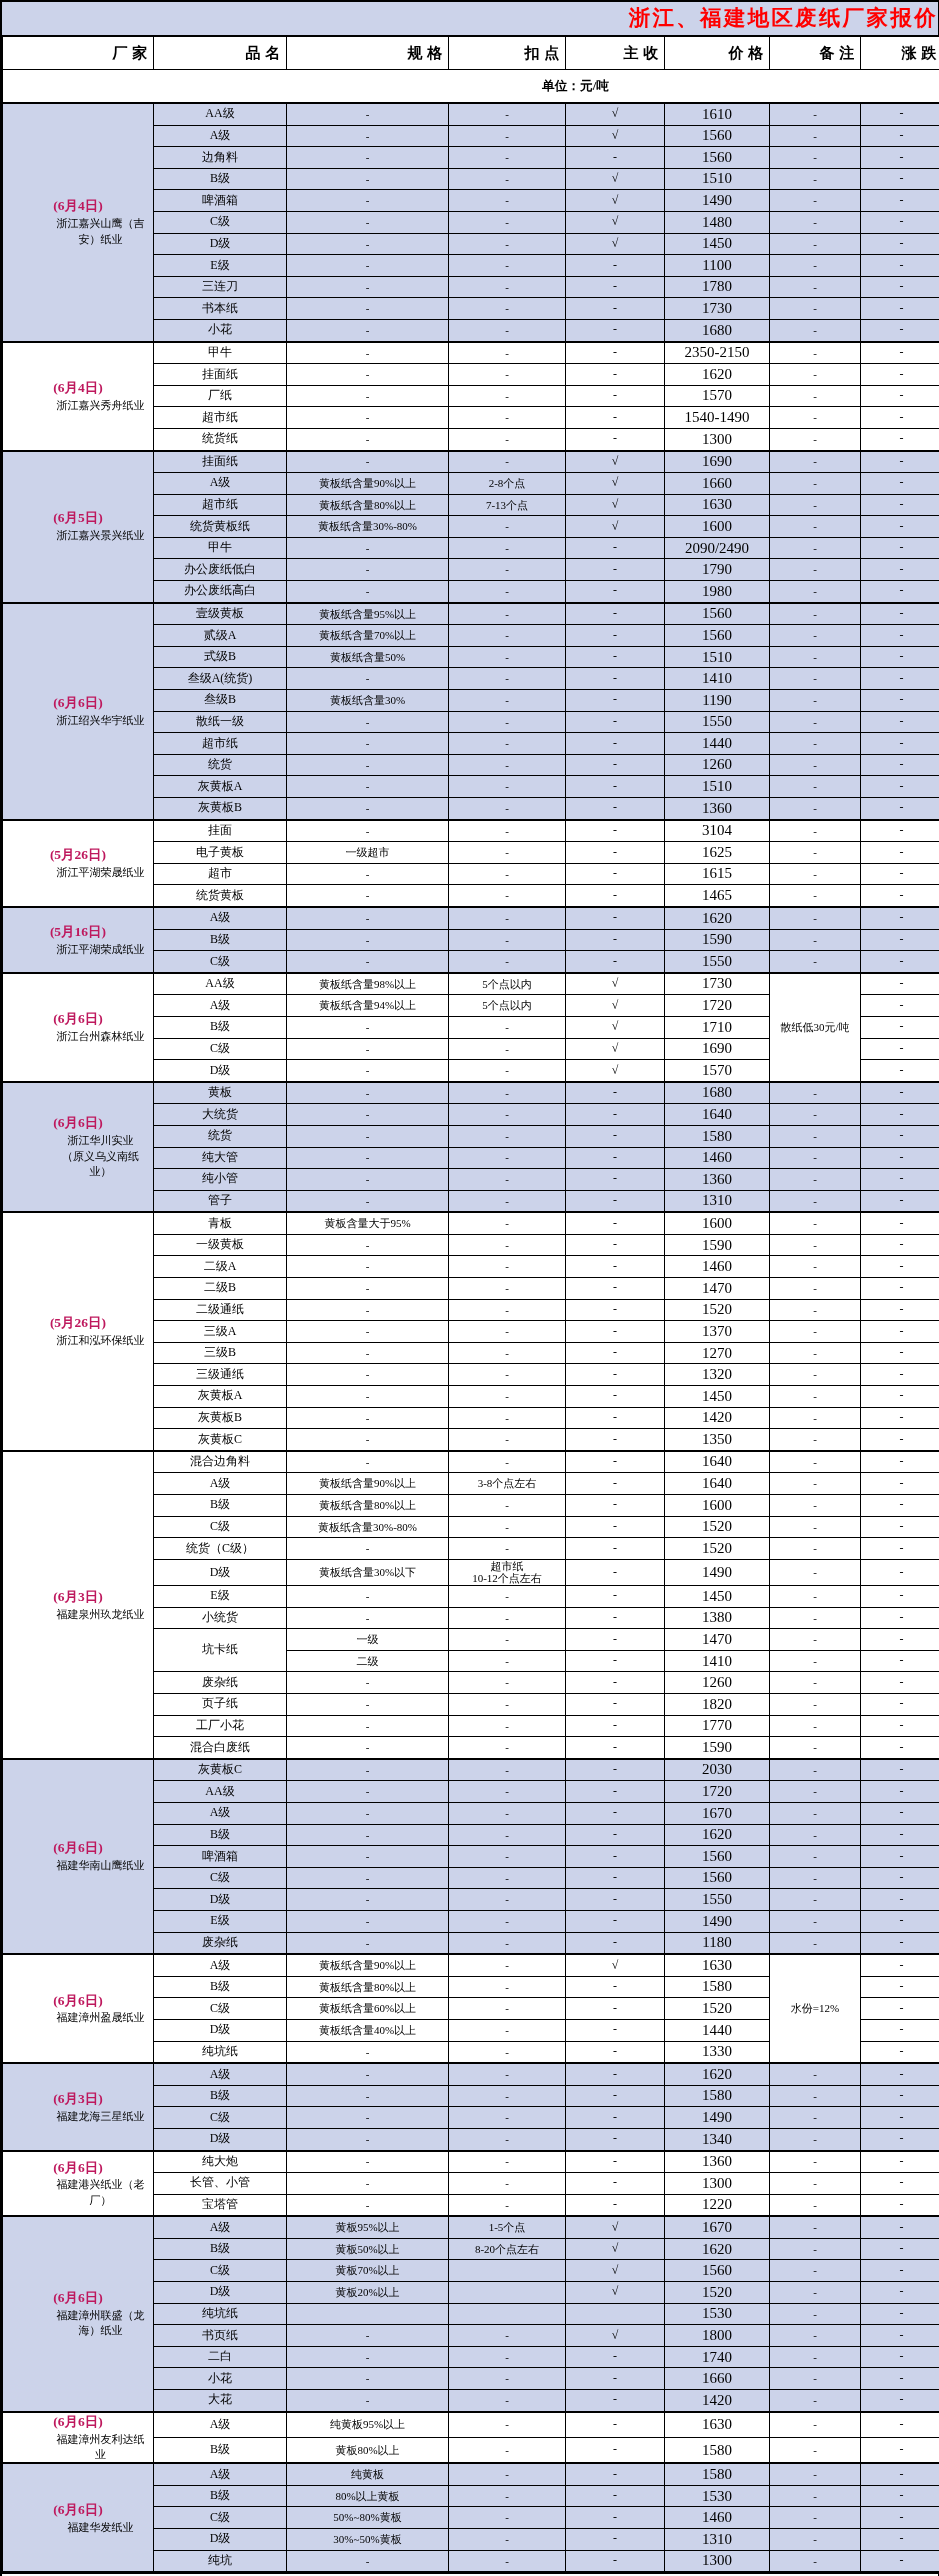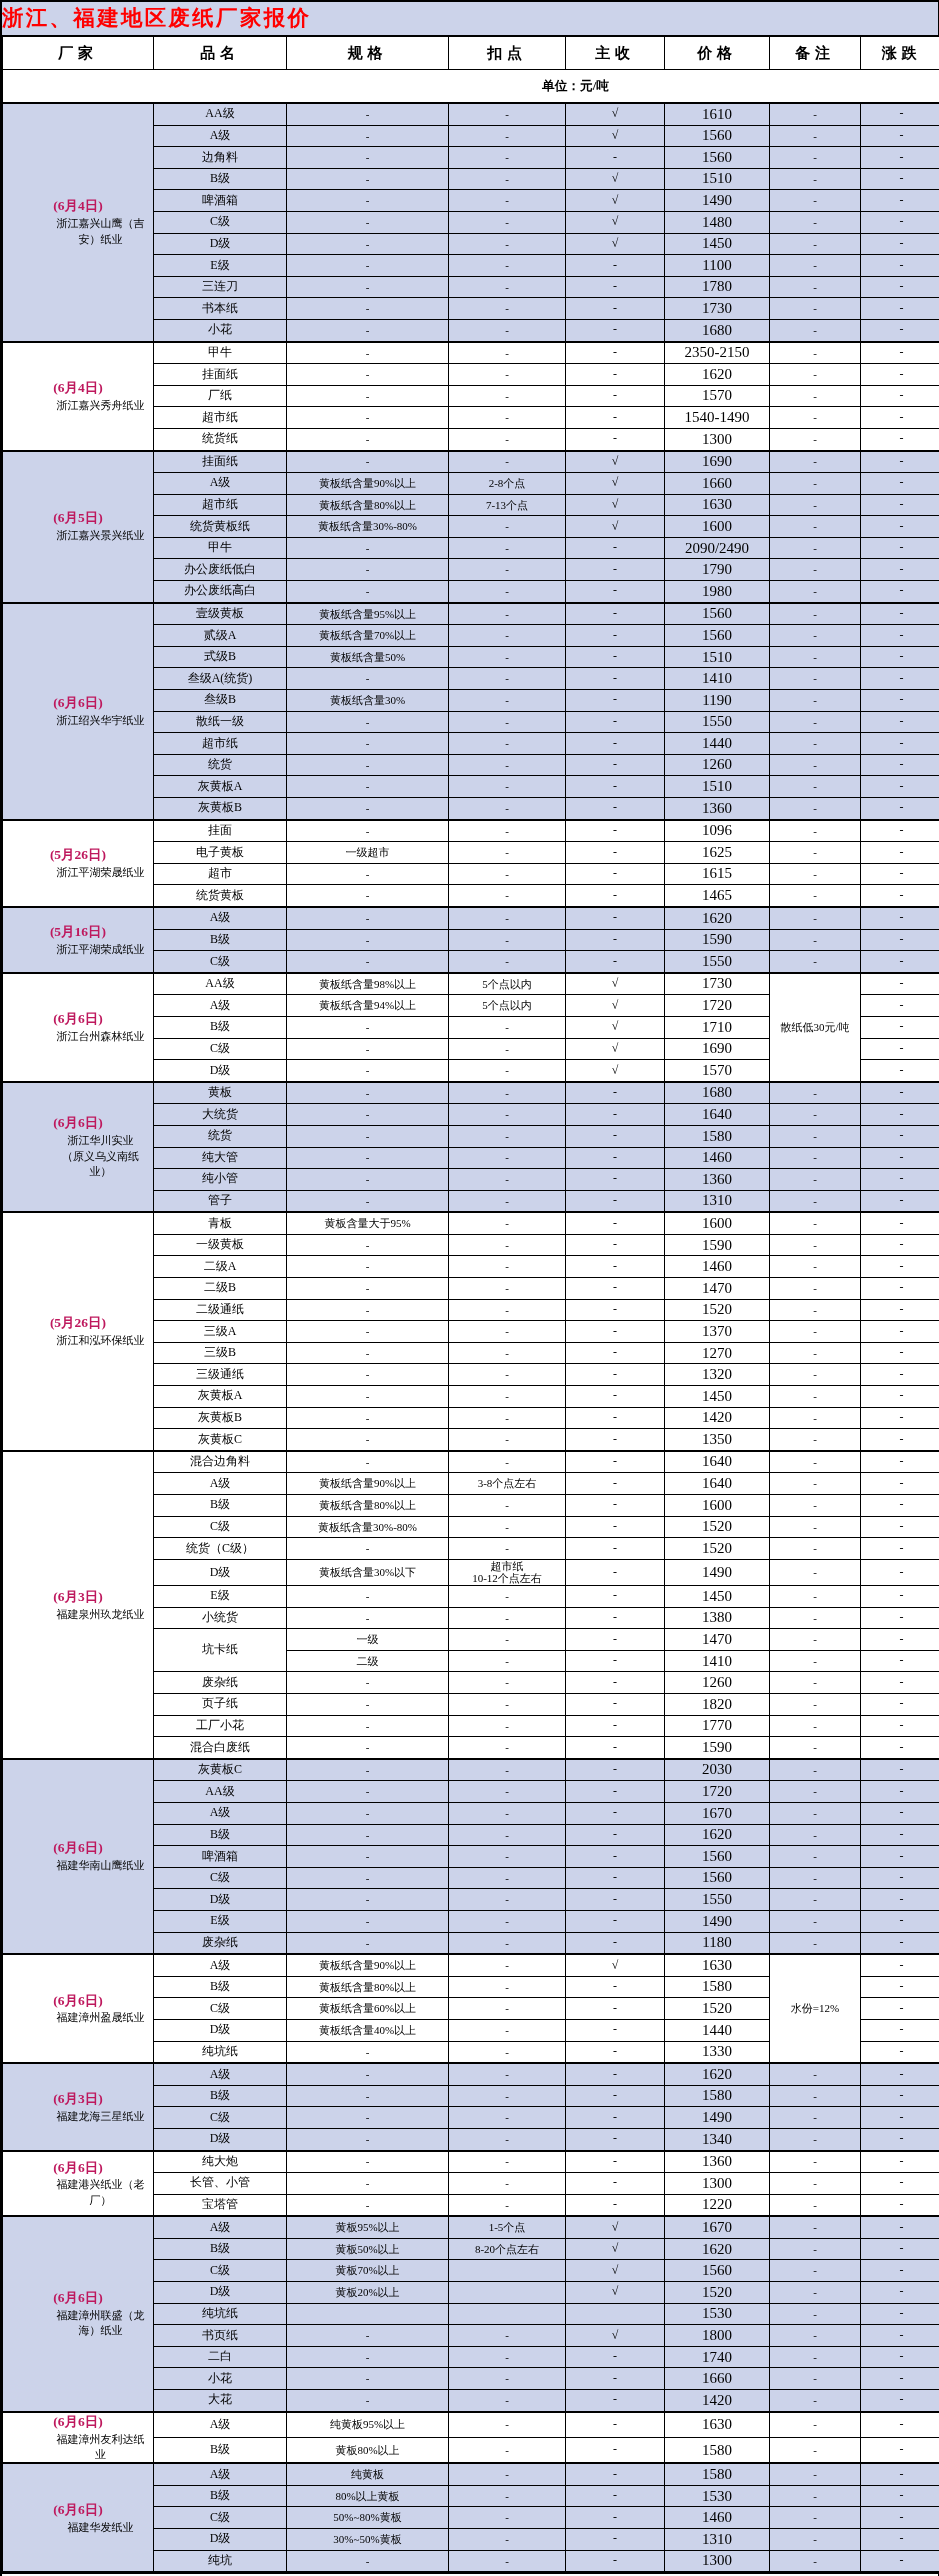--- a/index.html
+++ b/index.html
@@ -1,21 +1,21 @@
 <!DOCTYPE html>
 <html style="font-size:12.7px"><head>
 <meta charset="utf-8">
 <style>
   html,body{margin:0;padding:0;background:#ffffff;}
   body{font-family:"Liberation Serif","DejaVu Serif",serif;color:#000;}
   .sheet{width:940px;border:2.4px solid #000;box-sizing:border-box;background:#fff;}
   .titlebar{background:#ccd3ea;color:#ff0000;font-weight:bold;font-size:21.4px;
-    text-align:left;height:33px;line-height:33px;border-bottom:1.6px solid #000;letter-spacing:2.4px;}
+    text-align:right;height:33px;line-height:33px;border-bottom:1.6px solid #000;letter-spacing:2.4px;}
   table{width:100%;border-collapse:collapse;table-layout:fixed;}
-  th{height:30px;font-size:15px;font-weight:bold;border:0.8px solid #000;background:#fff;letter-spacing:4.8px;}
+  th{height:30px;font-size:15px;font-weight:bold;border:0.8px solid #000;background:#fff;letter-spacing:4.8px;text-align:right;}
   td{border:0.8px solid #000;text-align:center;font-size:12px;height:20.6px;line-height:1.15;
     padding:0 1.6px;overflow:hidden;background:#fff;}
   td.unit{height:32px;font-size:12.7px;text-indent:22%;font-weight:bold;}
   tr.lav td{background:#ccd3ea;}
   tr.block-start td{border-top:2.4px solid #000;}
   td.factory{vertical-align:middle;padding:0 3.2px;}
   .fdate{color:#be185d;font-weight:bold;font-size:13.5px;line-height:1.4;}
   .fname{font-size:11px;white-space:pre-line;line-height:1.4;margin-left:45px;}
   td.spec{font-size:11px;}
   td.deduct{font-size:11px;white-space:pre-line;}
@@ -371,21 +371,21 @@
         </tr>
         <tr class="block-start">
           <td class="factory" rowspan="4">
             <div class="fdate">(5月26日)</div>
             <div class="fname">浙江平湖荣晟纸业</div>
           </td>
           <td class="item">挂面</td>
           <td class="spec">-</td>
           <td class="deduct">-</td>
           <td class="main">-</td>
-          <td class="price">1096</td>
+          <td class="price">3104</td>
           <td class="remark">-</td>
           <td class="change">-</td>
         </tr>
         <tr>
           <td class="item">电子黄板</td>
           <td class="spec">一级超市</td>
           <td class="deduct">-</td>
           <td class="main">-</td>
           <td class="price">1625</td>
           <td class="remark">-</td>

